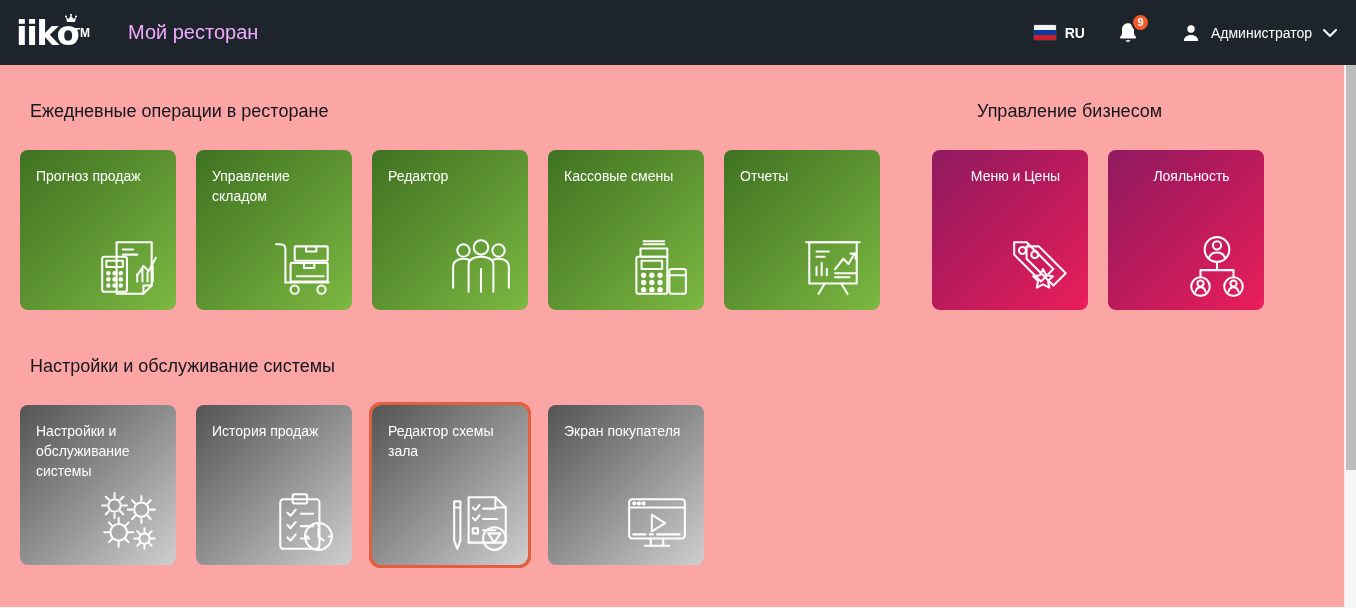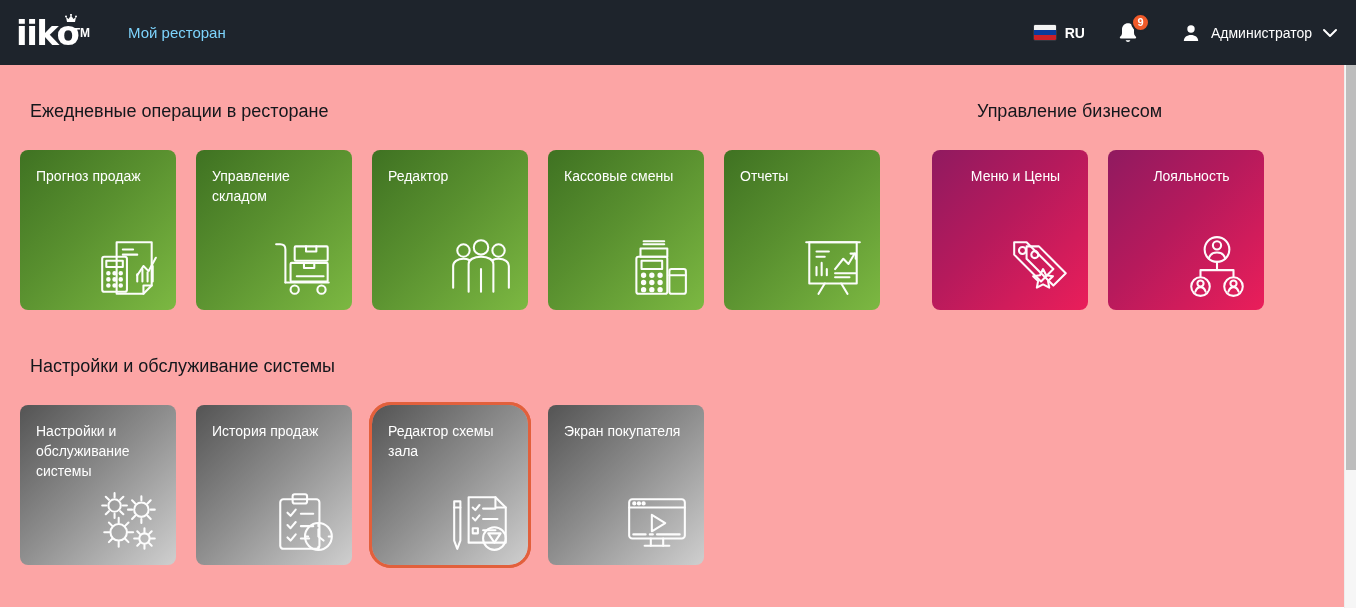--- a/index.html
+++ b/index.html
@@ -34,22 +34,22 @@
   .logo-crown {
     position: absolute; top: -2px; right: 13px;
     width: 12px; height: 12px;
   }
   .logo-tm {
     position: absolute; top: 10px; right: 0px;
     color: #ffffff; font-size: 12px; font-weight: 700;
   }
   .brand-title {
     margin-left: 38px;
-    color: #7dd3fc;
-    font-size: 15px;
+    color: #f0abfc;
+    font-size: 20px;
   }
   .topbar-right {
     margin-left: auto;
     display: flex; align-items: center;
     height: 100%;
     padding-right: 18px;
   }
   .lang-block {
     display: flex; align-items: center; gap: 9px;
     margin-right: 30px;
@@ -144,21 +144,21 @@
   .tile-icon {
     position: absolute;
     right: 14px; bottom: 10px;
     width: 66px; height: 66px;
     opacity: 0.98;
   }
   .tile.selected {
     outline: 3px solid #e2603c;
     outline-offset: 0px;
     box-shadow: 0 0 0 3px #e2603c;
-    border-radius: 19px;
+    border-radius: 9px;
   }
 
   
   .scrollbar-track {
     position: absolute;
     top: 65px; right: 0;
     width: 12px; height: 543px;
     background: #f6f6f6;
     border-left: 1px solid #ededed;
   }

